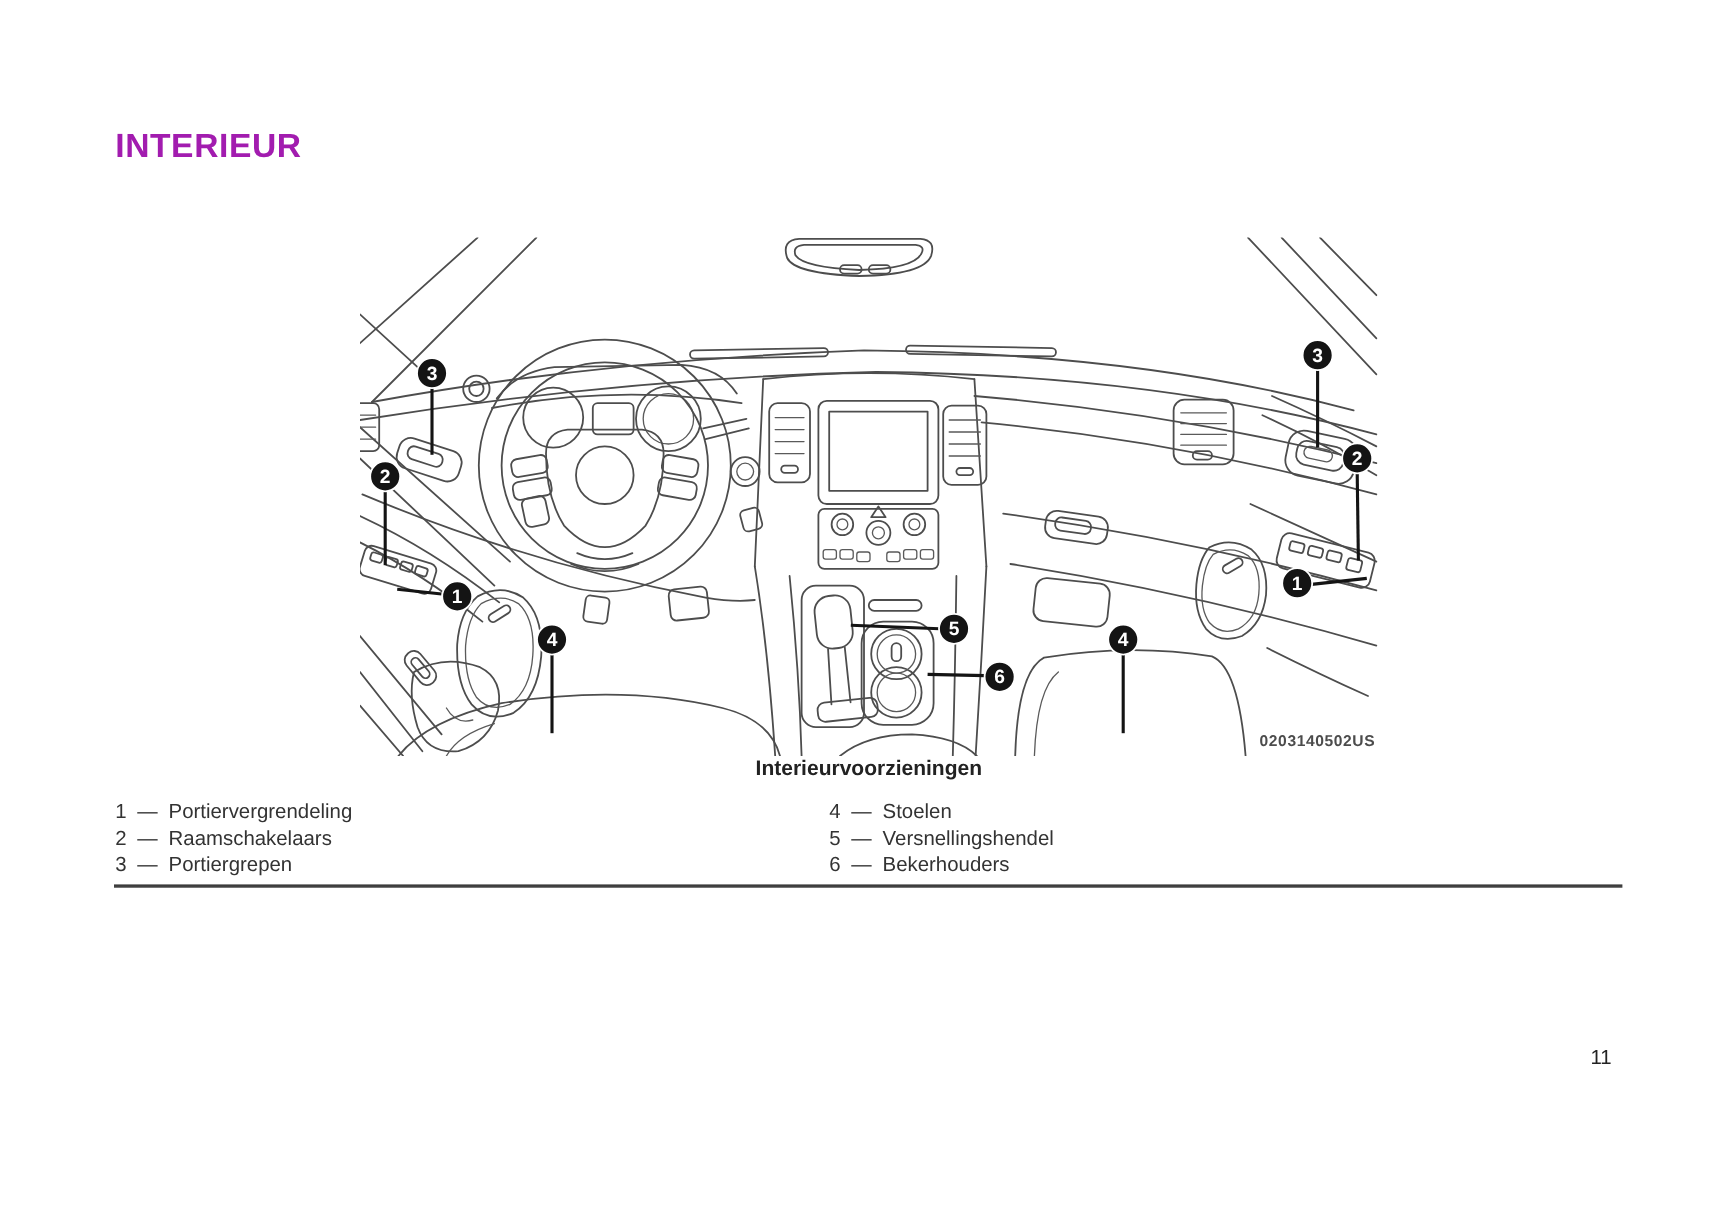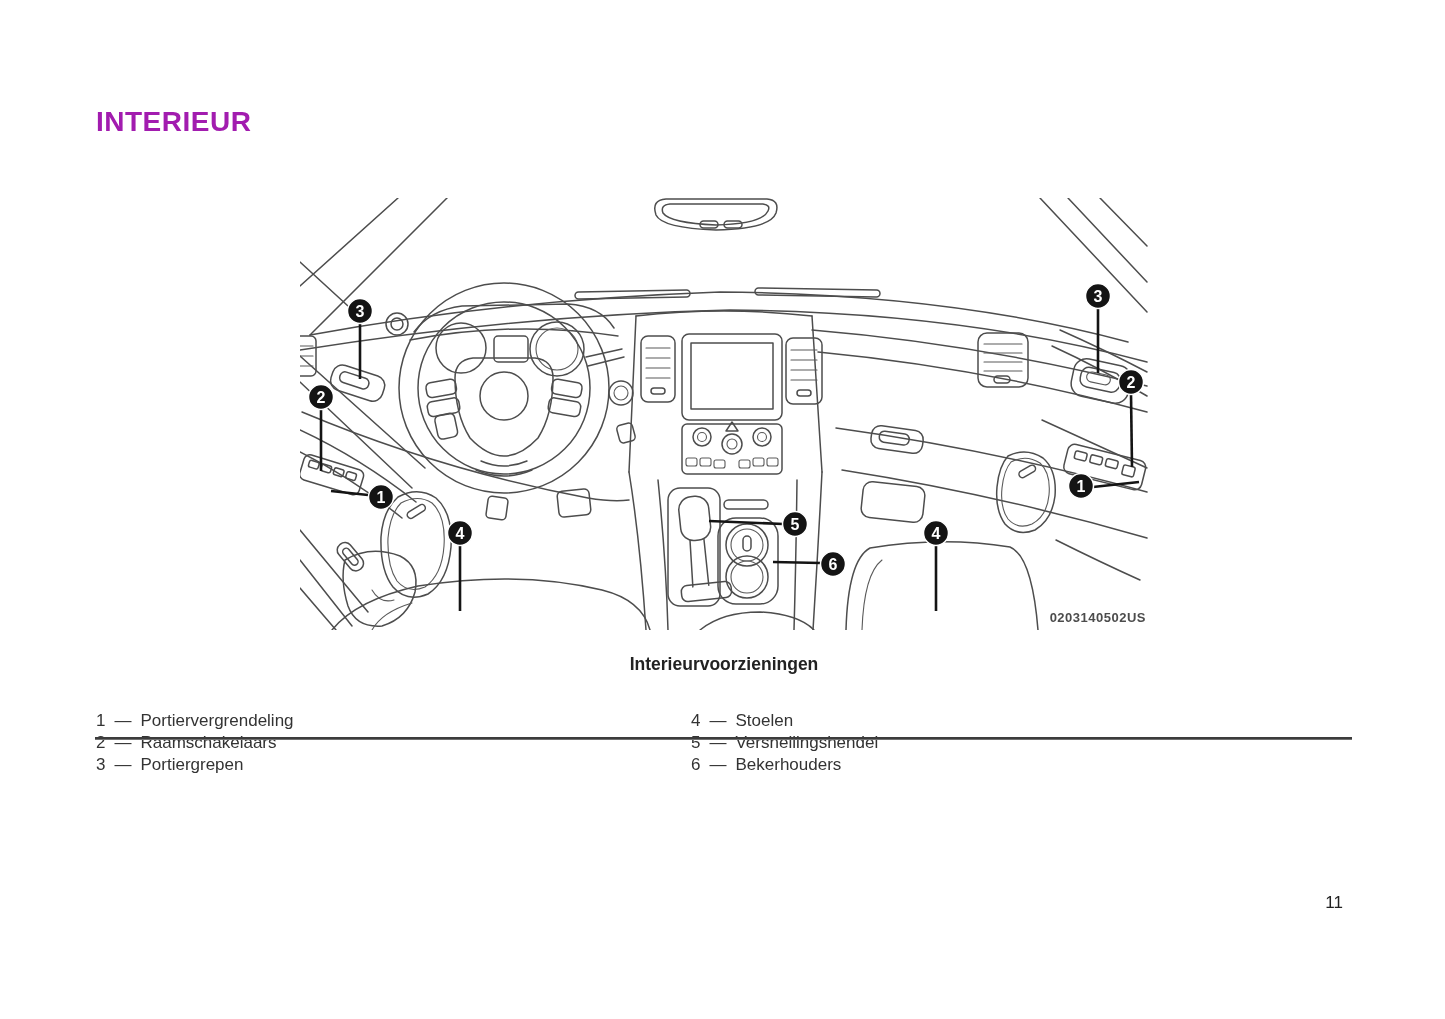--- a/index.html
+++ b/index.html
@@ -8,35 +8,35 @@
     background:#ffffff; overflow:hidden;
     font-family:"Liberation Sans", sans-serif;
     color:#262626;
   }
   .page-title {
     position:absolute; left:96px; top:106px;
     font-size:28px; font-weight:bold; letter-spacing:0.5px; color:#a21caf;
   }
   .figure-wrap { position:absolute; left:300px; top:198px; width:848px; height:432px; }
   .figure-caption {
-    position:absolute; left:300px; top:654px; width:848px;
+    position:absolute; left:300px; top:630px; width:848px;
     text-align:center; font-size:17.5px; font-weight:bold; color:#222;
   }
-  .legend-col { position:absolute; top:666px; line-height:22px; font-size:17px; color:#333;margin-top:44px; }
+  .legend-col { position:absolute; top:666px; line-height:22px; font-size:17px; color:#333; }
   .legend-col.left  { left:96px; }
   .legend-col.right { left:691px; }
   .legend-row span { display:inline; }
   .legend-dash { margin:0 9px; }
   .bottom-rule {
     position:absolute; left:95px; top:737px; width:1257px; height:3px;
     background:linear-gradient(#3c3c3c 55%, #8f8f8f);
   }
   .page-number {
     position:absolute; left:1293px; top:872px; width:50px;
-    text-align:right; font-size:17px; color:#222;margin-top:21px;
+    text-align:right; font-size:17px; color:#222;
   }
   
   .ln  { fill:none; stroke:#4d4d4d; stroke-width:1.5; stroke-linecap:round; stroke-linejoin:round; }
   .thin{ fill:none; stroke:#5a5a5a; stroke-width:1.1; stroke-linecap:round; stroke-linejoin:round; }
   .co-line { stroke:#141414; stroke-width:2.6; fill:none; }
   .co-circ { fill:#141414; stroke:#ffffff; stroke-width:1.5; }
   .co-num  { fill:#ffffff; font-family:"Liberation Sans",sans-serif; font-weight:bold; font-size:16px; text-anchor:middle; }
   .wm { fill:#4c4c4c; font-family:"Liberation Sans",sans-serif; font-weight:bold; font-size:13px; letter-spacing:0.5px; text-anchor:end; }
 </style>
 </head>

